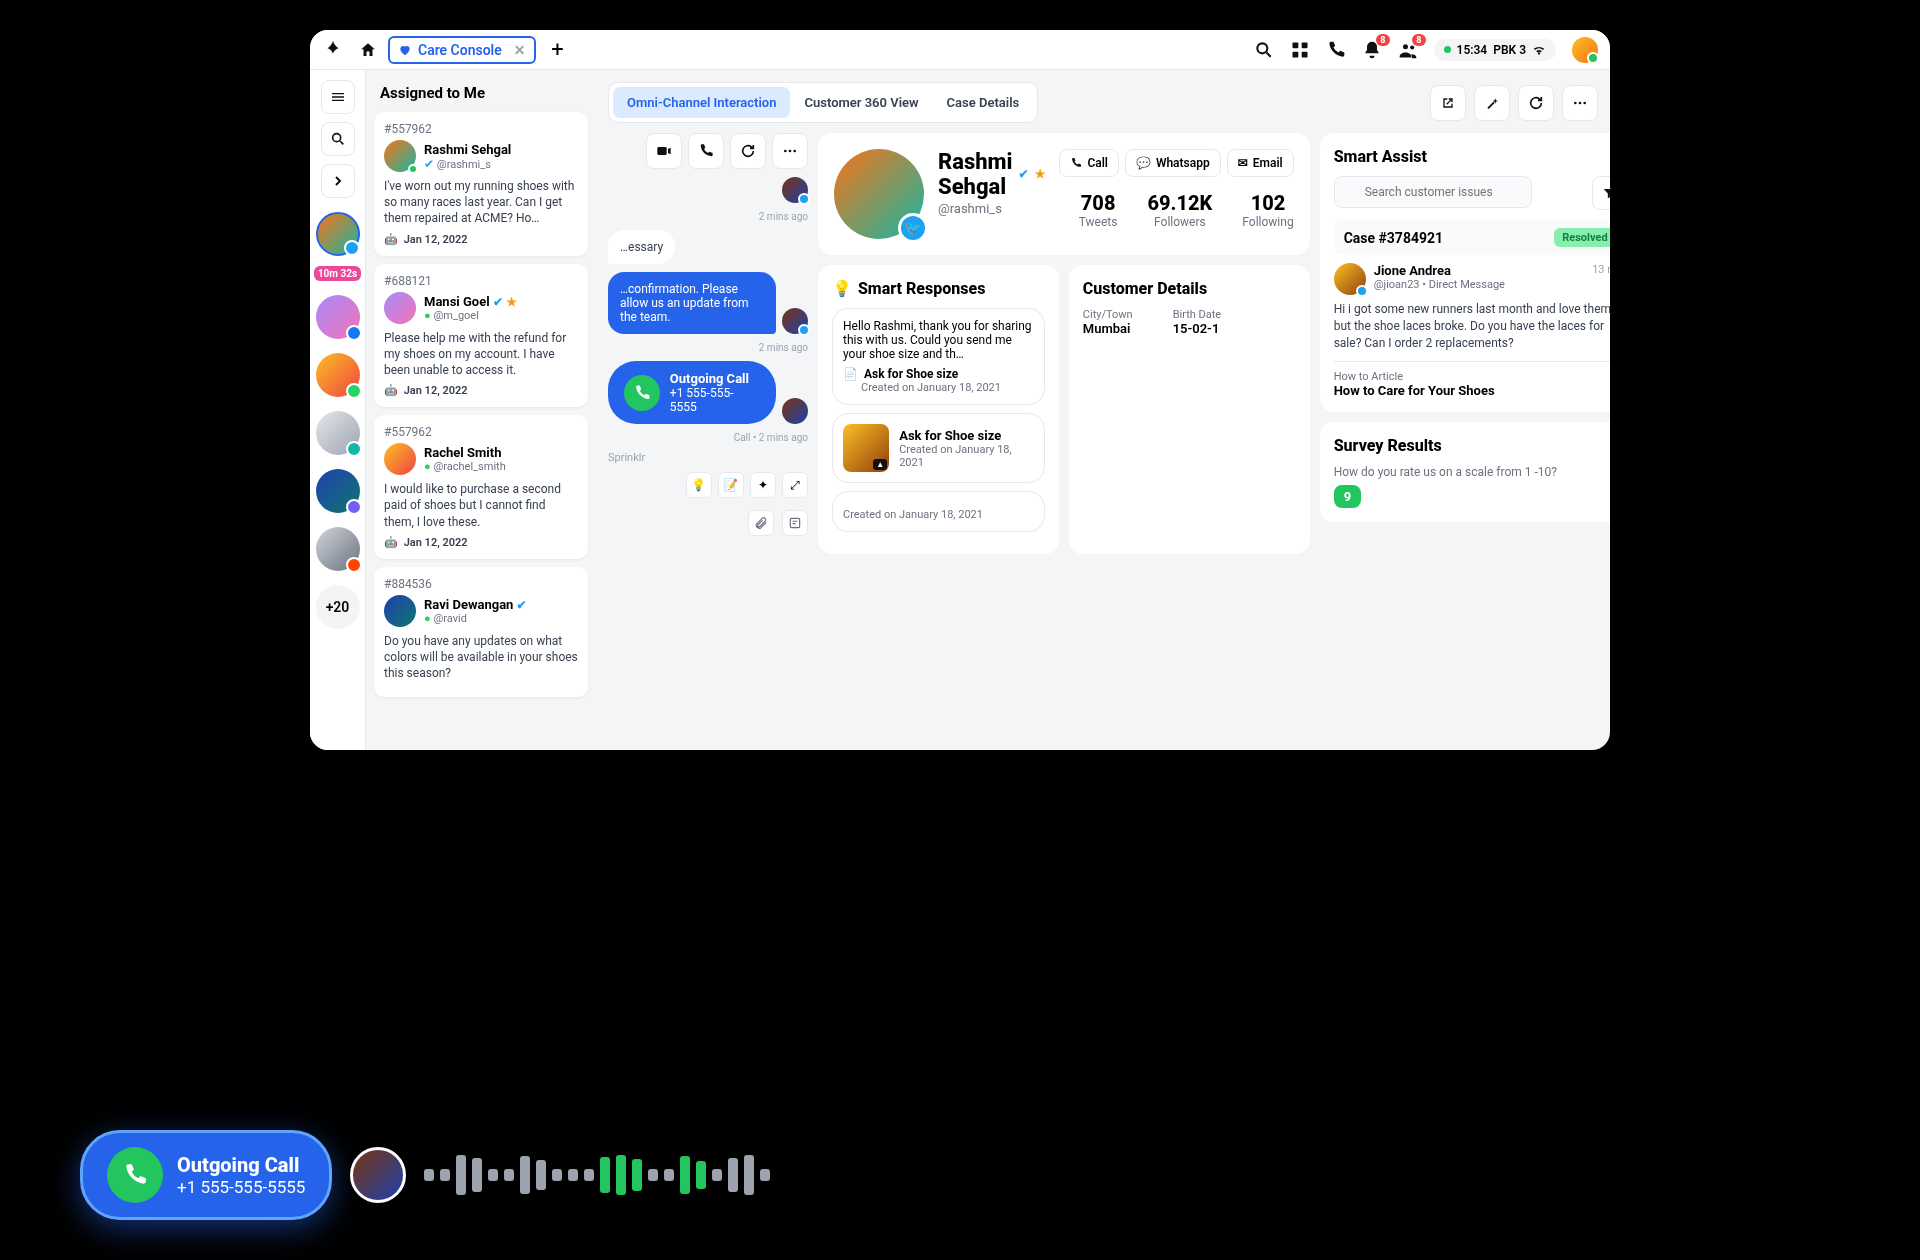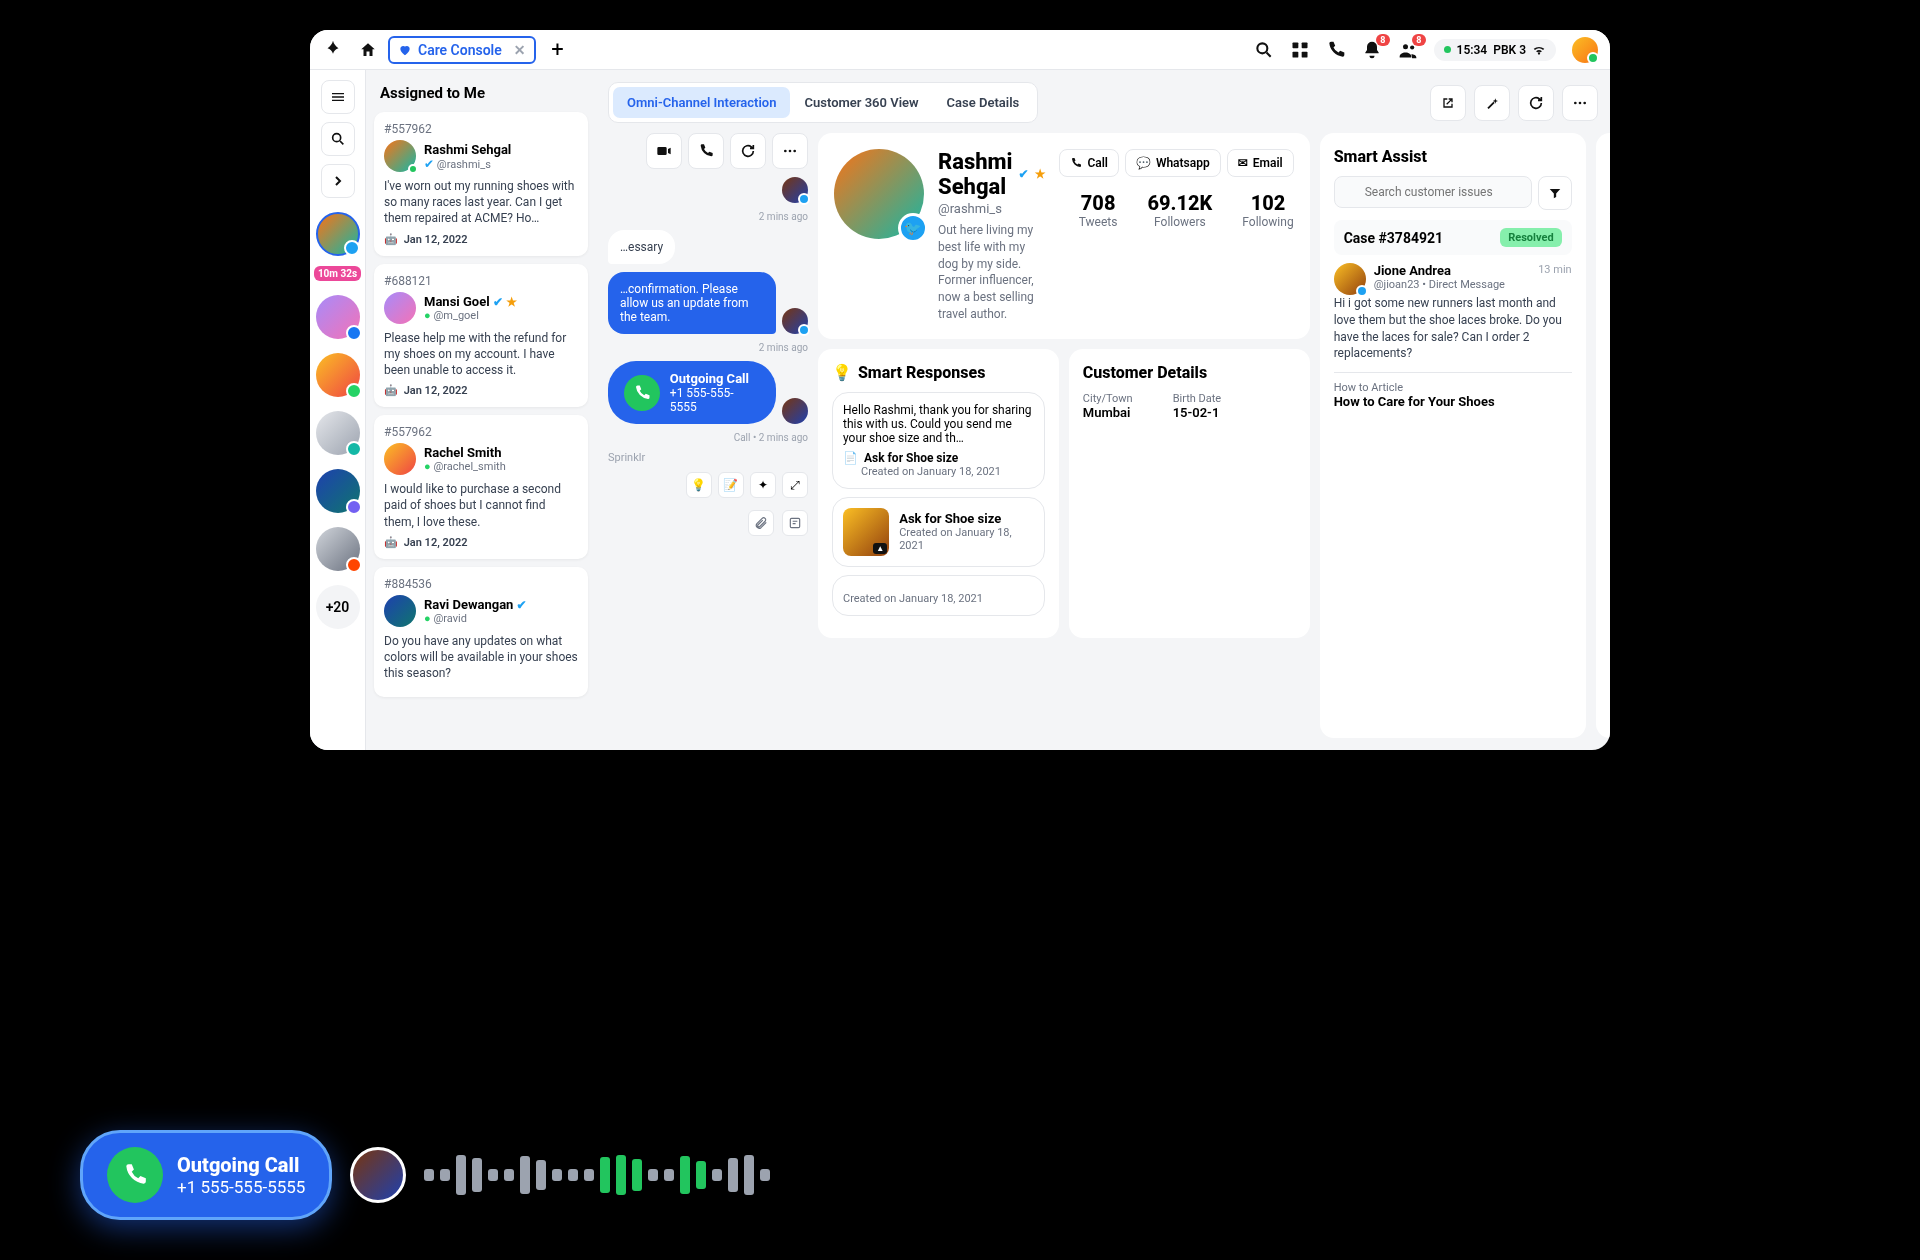--- a/index.html
+++ b/index.html
@@ -99,36 +99,36 @@
 .resp-thumb { width:48px; height:48px; border-radius:8px; background:linear-gradient(135deg,#fbbf24,#92400e); position:relative; }
 .resp-thumb::after { content:'▲'; position:absolute; bottom:2px; right:2px; background:#111; color:#fff; font-size:8px; padding:1px 3px; border-radius:3px; }
 .search-box { display:flex; gap:6px; margin-bottom:10px;justify-content:flex-end; }
 .search-inp { flex:1; border:1px solid #e5e7eb; border-radius:8px; padding:8px 10px 8px 30px; font-size:12px; background:#f9fafb; position:relative; }
 .search-wrap { position:relative; flex:1; }
 .search-wrap::before { content:'🔍'; position:absolute; left:10px; top:50%; transform:translateY(-50%); font-size:12px; opacity:.5; }
 .filter-btn { width:34px; height:34px; border:1px solid #e5e7eb; border-radius:8px; background:#fff; display:flex; align-items:center; justify-content:center; cursor:pointer; }
 .case-header { display:flex; justify-content:space-between; align-items:center; background:#f9fafb; padding:8px 10px; border-radius:8px; margin-bottom:8px; }
 .case-hid { font-weight:700; font-size:14px; }
 .resolved { background:#86efac; color:#15803d; font-size:11px; font-weight:700; padding:3px 8px; border-radius:6px; }
-.assist-user { display:flex; gap:8px; }
+.assist-user { display:flex; gap:8px; margin-bottom:6px; }
 .au-info { flex:1; }
 .au-name { font-weight:700; font-size:13px; }
 .au-meta { color:#6b7280; font-size:11px; }
 .au-time { color:#9ca3af; font-size:11px; }
 .assist-body { font-size:12px; color:#374151; line-height:1.4; margin-bottom:10px; }
 .howto-label { color:#6b7280; font-size:11px; }
 .howto-title { font-weight:700; font-size:13px; }
 .detail-row { display:flex; gap:40px; margin-top:10px; }
 .detail-item { }
 .dl { color:#6b7280; font-size:11px; }
 .dv { font-weight:600; font-size:13px; }
 .survey-q { color:#6b7280; font-size:12px; margin-top:6px; }
 .survey-badge { display:inline-block; background:#22c55e; color:#fff; font-weight:700; padding:4px 10px; border-radius:8px; margin-top:6px; font-size:13px; }
 
-.side-area { display:flex; flex-direction:row; gap:10px; overflow:hidden; }
+.side-area { display:flex; flex-direction:column; gap:10px; overflow:hidden; }
 
 .float-call { position:fixed; bottom:40px; left:80px; display:flex; align-items:center; gap:18px; }
 .float-pill { background:#2563eb; border-radius:40px; padding:14px 24px; display:flex; align-items:center; gap:14px; box-shadow:0 8px 30px rgba(37,99,235,.5); border:3px solid #60a5fa; }
 .float-circle { width:56px; height:56px; border-radius:50%; background:#22c55e; display:flex; align-items:center; justify-content:center; color:#fff; font-size:24px; }
 .float-text { color:#fff; }
 .float-title { font-size:20px; font-weight:800; }
 .float-num { font-size:17px; }
 .float-av { width:56px; height:56px; border-radius:50%; background:linear-gradient(135deg,#78350f,#1e40af); border:3px solid #fff; }
 .waveform { display:flex; align-items:center; gap:6px; }
 .wave-bar { width:10px; background:#9ca3af; border-radius:3px; }
@@ -424,21 +424,20 @@
               <div class="big-av">
                   <div class="tw-overlay">🐦</div>
                 </div>
               <div class="profile-info">
                 <h2>
                     <span>Rashmi Sehgal</span> 
                     <span class="verified">✔</span> 
                     <span class="gold">★</span>
                   </h2>
                 <div class="profile-handle">@rashmi_s</div>
-                <div class="profile-bio">Out here living my best life with my dog by my side. Former influencer, now a best selling travel author.</div>
               </div>
               <div class="profile-actions">
                 <div class="contact-btns">
                   <div class="c-btn">
                       <svg width="12" height="12" viewBox="0 0 24 24" fill="#111">
                         <path d="M6 2h3l2 5-2 2a12 12 0 0 0 6 6l2-2 5 2v3a2 2 0 0 1-2 2A18 18 0 0 1 4 4a2 2 0 0 1 2-2z"></path>
                       </svg>
                       <span>Call</span>
                     </div>
                   <div class="c-btn">

